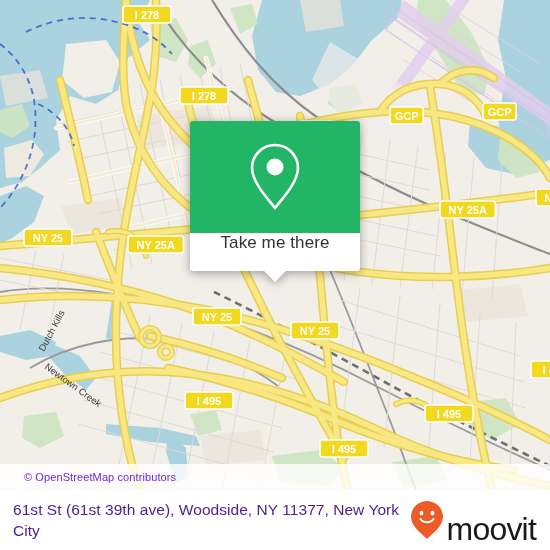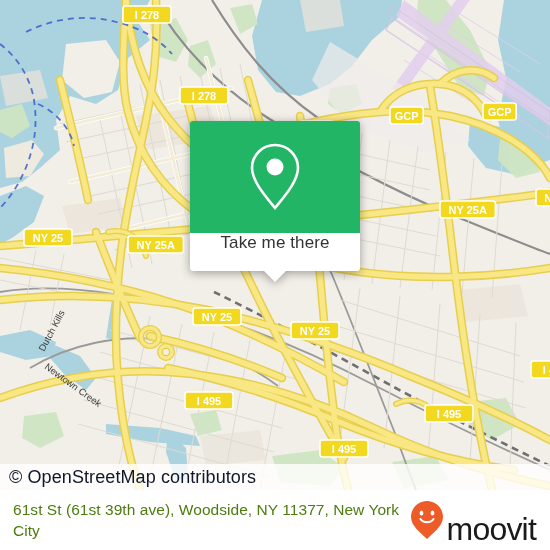--- a/index.html
+++ b/index.html
@@ -32,24 +32,25 @@
     left: 0;
     bottom: 0;
     width: 550px;
     height: 26px;
     background: rgba(255,255,255,0.80);
     display: flex;
     align-items: center;
     z-index: 40;
   }
   #attribution span {
-    font-size: 18px;
-    color: #0f172a;
+    font-size: 11px;
+    color: #6d28d9;
     padding-left: 9px;
     letter-spacing: 0.1px;
+    margin-left: 15px;
   }
 
   
   #callout {
     position: absolute;
     left: 190px;
     top: 121px;
     width: 170px;
     z-index: 30;
     filter: drop-shadow(0 2px 5px rgba(0,0,0,0.35));
@@ -93,21 +94,21 @@
     height: 60px;
     background: #ffffff;
     display: flex;
     align-items: center;
     z-index: 50;
   }
   #footer-address {
     flex: 1;
     font-size: 15.5px;
     line-height: 21px;
-    color: #4d7c0f;
+    color: #4c1d95;
     padding-left: 13px;
     padding-right: 8px;
     letter-spacing: 0.05px;
   }
   #brand {
     display: flex;
     align-items: center;
     padding-right: 14px;
     gap: 3px;
   }

